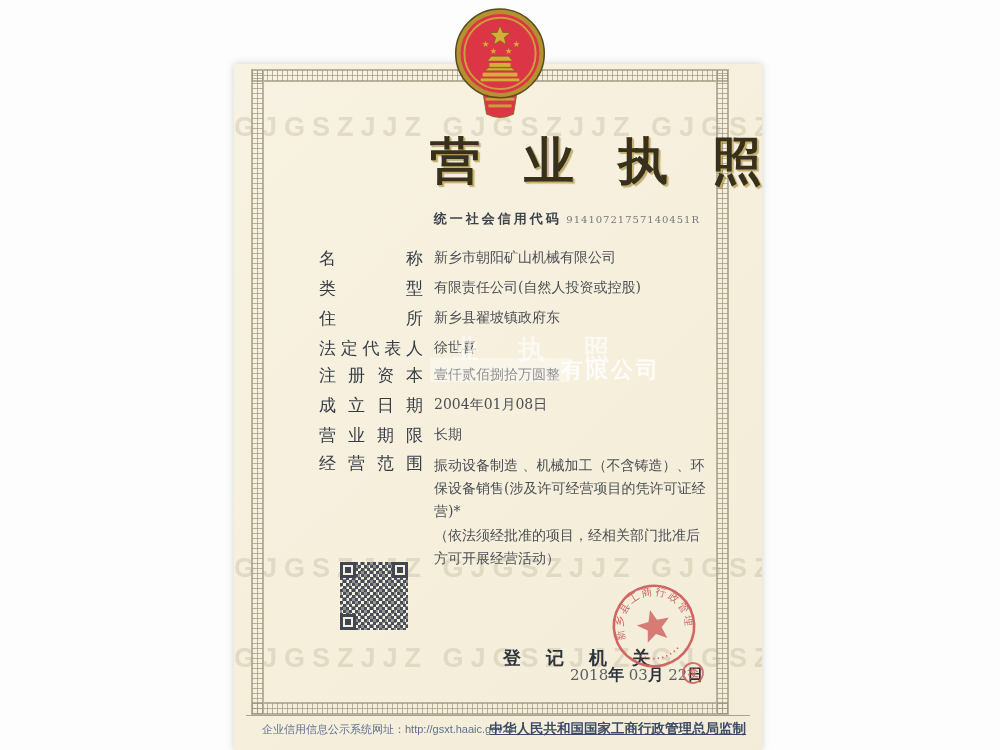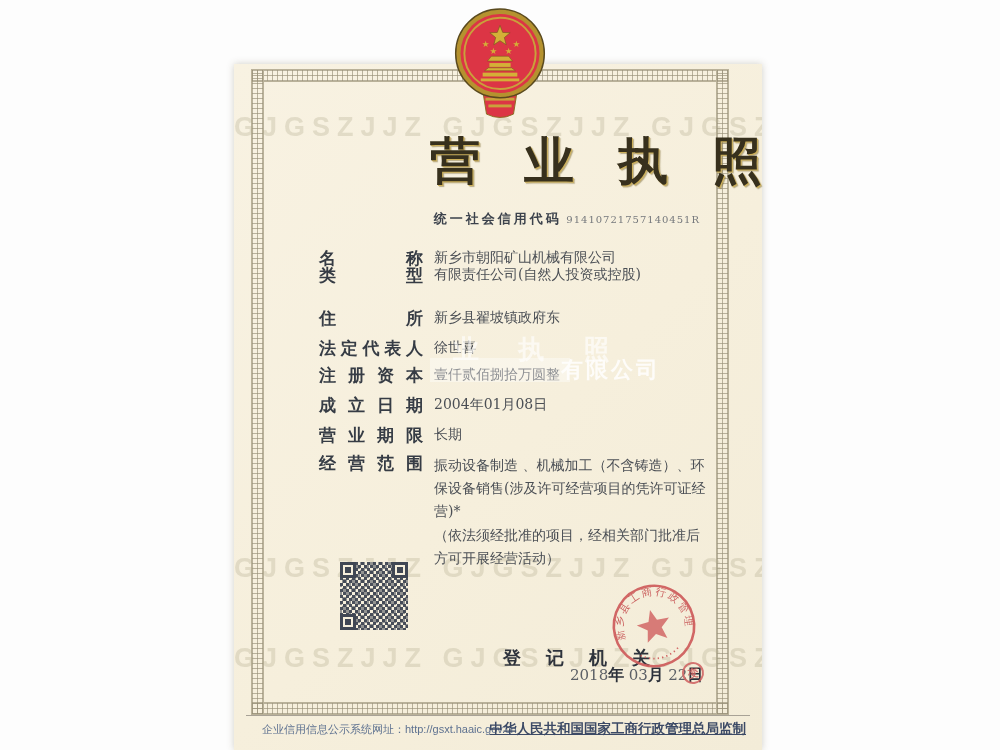--- a/index.html
+++ b/index.html
@@ -38,21 +38,21 @@
                 text-shadow:1px 1px 0 #cdb05a, 2px 2px 1px rgba(110,90,30,.45); }
 
   
   .credit { position:absolute; top:145px; right:62px; white-space:nowrap; }
   .credit .lbl { font-size:13px; font-weight:bold; color:#3c424c; letter-spacing:3px;margin-left:45px; }
   .credit .code { font-family:"DejaVu Serif", serif; font-size:10px; color:#75787c; letter-spacing:1px; }
 
   
   .frow { position:absolute; left:85px; white-space:nowrap; }
   .flabel { display:inline-block; vertical-align:top; width:104px;
-            font-size:17px; font-weight:bold; color:#363c45; letter-spacing:0;
+            font-size:17px; font-weight:normal; color:#363c45; letter-spacing:0;
             text-align:justify; text-align-last:justify; }
   .fvalue { display:inline-block; vertical-align:top; margin-left:11px; margin-top:2px;
             font-family:"DejaVu Serif", serif; font-size:14px; color:#4b4f55; }
   .fvalue.multi { width:274px; white-space:normal; line-height:23px; }
   .fnote { margin-top:1px; }
 
   
   .wm-white1 { position:absolute; left:219px; top:268px; font-size:26px; font-weight:bold;
                letter-spacing:16px; color:rgba(255,255,255,.62); white-space:nowrap; z-index:4; }
   .wm-white2 { position:absolute; left:327px; top:291px; font-size:22px; font-weight:bold;
@@ -130,21 +130,21 @@
     </div>
 
     <div class="credit">
       <span class="lbl">统一社会信用代码</span>
       <span class="code">91410721757140451R</span>
     </div>
 
     <div class="frow" style="top:183px">
       <span class="flabel">名称</span><span class="fvalue">新乡市朝阳矿山机械有限公司</span>
     </div>
-    <div class="frow" style="top:200px">
+    <div class="frow" style="top:213px">
       <span class="flabel">类型</span><span class="fvalue">有限责任公司(自然人投资或控股)</span>
     </div>
     <div class="frow" style="top:243px">
       <span class="flabel">住所</span><span class="fvalue">新乡县翟坡镇政府东</span>
     </div>
     <div class="frow" style="top:273px">
       <span class="flabel">法定代表人</span><span class="fvalue">徐世喜</span>
     </div>
     <div class="frow" style="top:300px">
       <span class="flabel">注册资本</span><span class="fvalue">壹仟贰佰捌拾万圆整</span>

